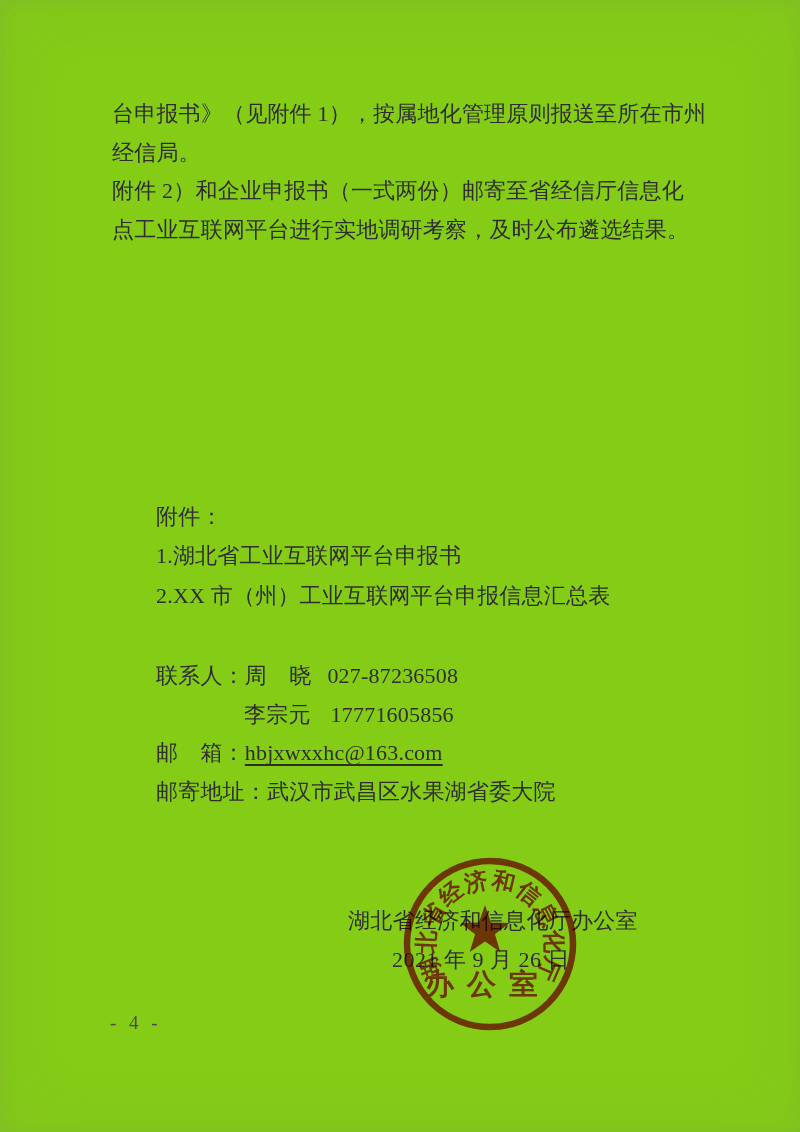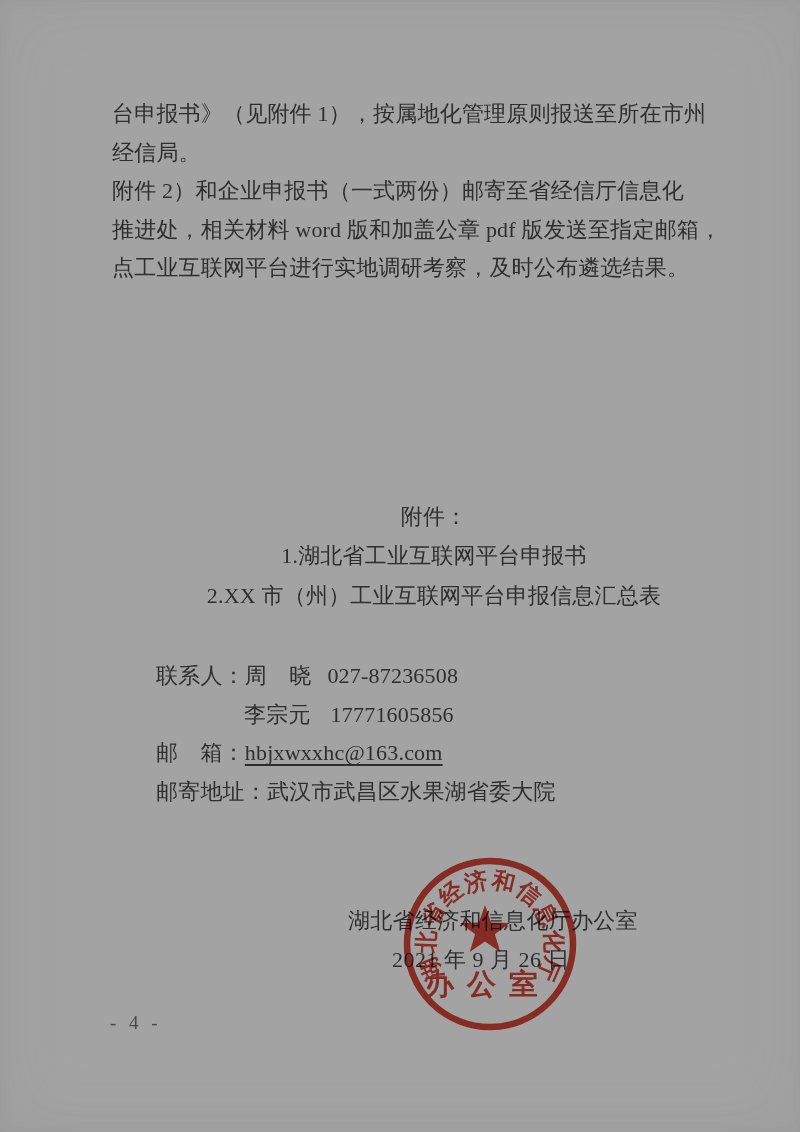--- a/index.html
+++ b/index.html
@@ -1,35 +1,35 @@
 <!DOCTYPE html>
 <html><head>
 <meta charset="utf-8">
 <style>
   html,body{margin:0;padding:0;}
   .page{
     position:relative;
     width:800px;height:1132px;
-    background:#a3a3a3;
+    background:#84cc16;
     box-shadow:inset 0 0 70px rgba(120,120,120,0.10), inset 2px 2px 14px rgba(120,120,120,0.12);
     font-family:"Liberation Serif","DejaVu Serif",serif;
     color:#2e2e2e;
     overflow:hidden;
   }
   .line{white-space:nowrap;}
   .body-text{
     position:absolute;left:112px;top:95px;width:600px;
     font-size:22px;line-height:38.6px;letter-spacing:0.2px;
   }
   .indent2{text-indent:2em;}
   .attachments{
     position:absolute;left:112px;top:497px;width:600px;
     font-size:22px;line-height:39.4px;letter-spacing:0.2px;
   }
-  .attachments .line{text-indent:2em;text-align:center;}
+  .attachments .line{text-indent:2em;}
   .contacts{
     position:absolute;left:112px;top:657px;width:600px;
     font-size:22px;line-height:38.7px;letter-spacing:0.2px;
   }
   .contacts .line{text-indent:2em;}
   .contacts .line.second{text-indent:6em;}
   .gap-s{display:inline-block;width:16px;}
   .gap-m{display:inline-block;width:20px;}
   .email{text-decoration:underline;text-underline-offset:4px;text-decoration-thickness:1.5px;}
   .sig-org{
@@ -54,21 +54,20 @@
 </style>
 </head>
 <body>
 
 <div class="page">
 
   <div class="body-text">
     <div class="line">台申报书》（见附件 1），按属地化管理原则报送至所在市州</div>
     <div class="line">经信局。</div>
     <div class="line">附件 2）和企业申报书（一式两份）邮寄至省经信厅信息化</div>
-    <div class="line">推进处，相关材料 word 版和加盖公章 pdf 版发送至指定邮箱，</div>
     <div class="line">点工业互联网平台进行实地调研考察，及时公布遴选结果。</div>
   </div>
 
   <div class="attachments">
     <div class="line">附件：</div>
     <div class="line">1.湖北省工业互联网平台申报书</div>
     <div class="line">2.XX 市（州）工业互联网平台申报信息汇总表</div>
   </div>
 
   <div class="contacts">

